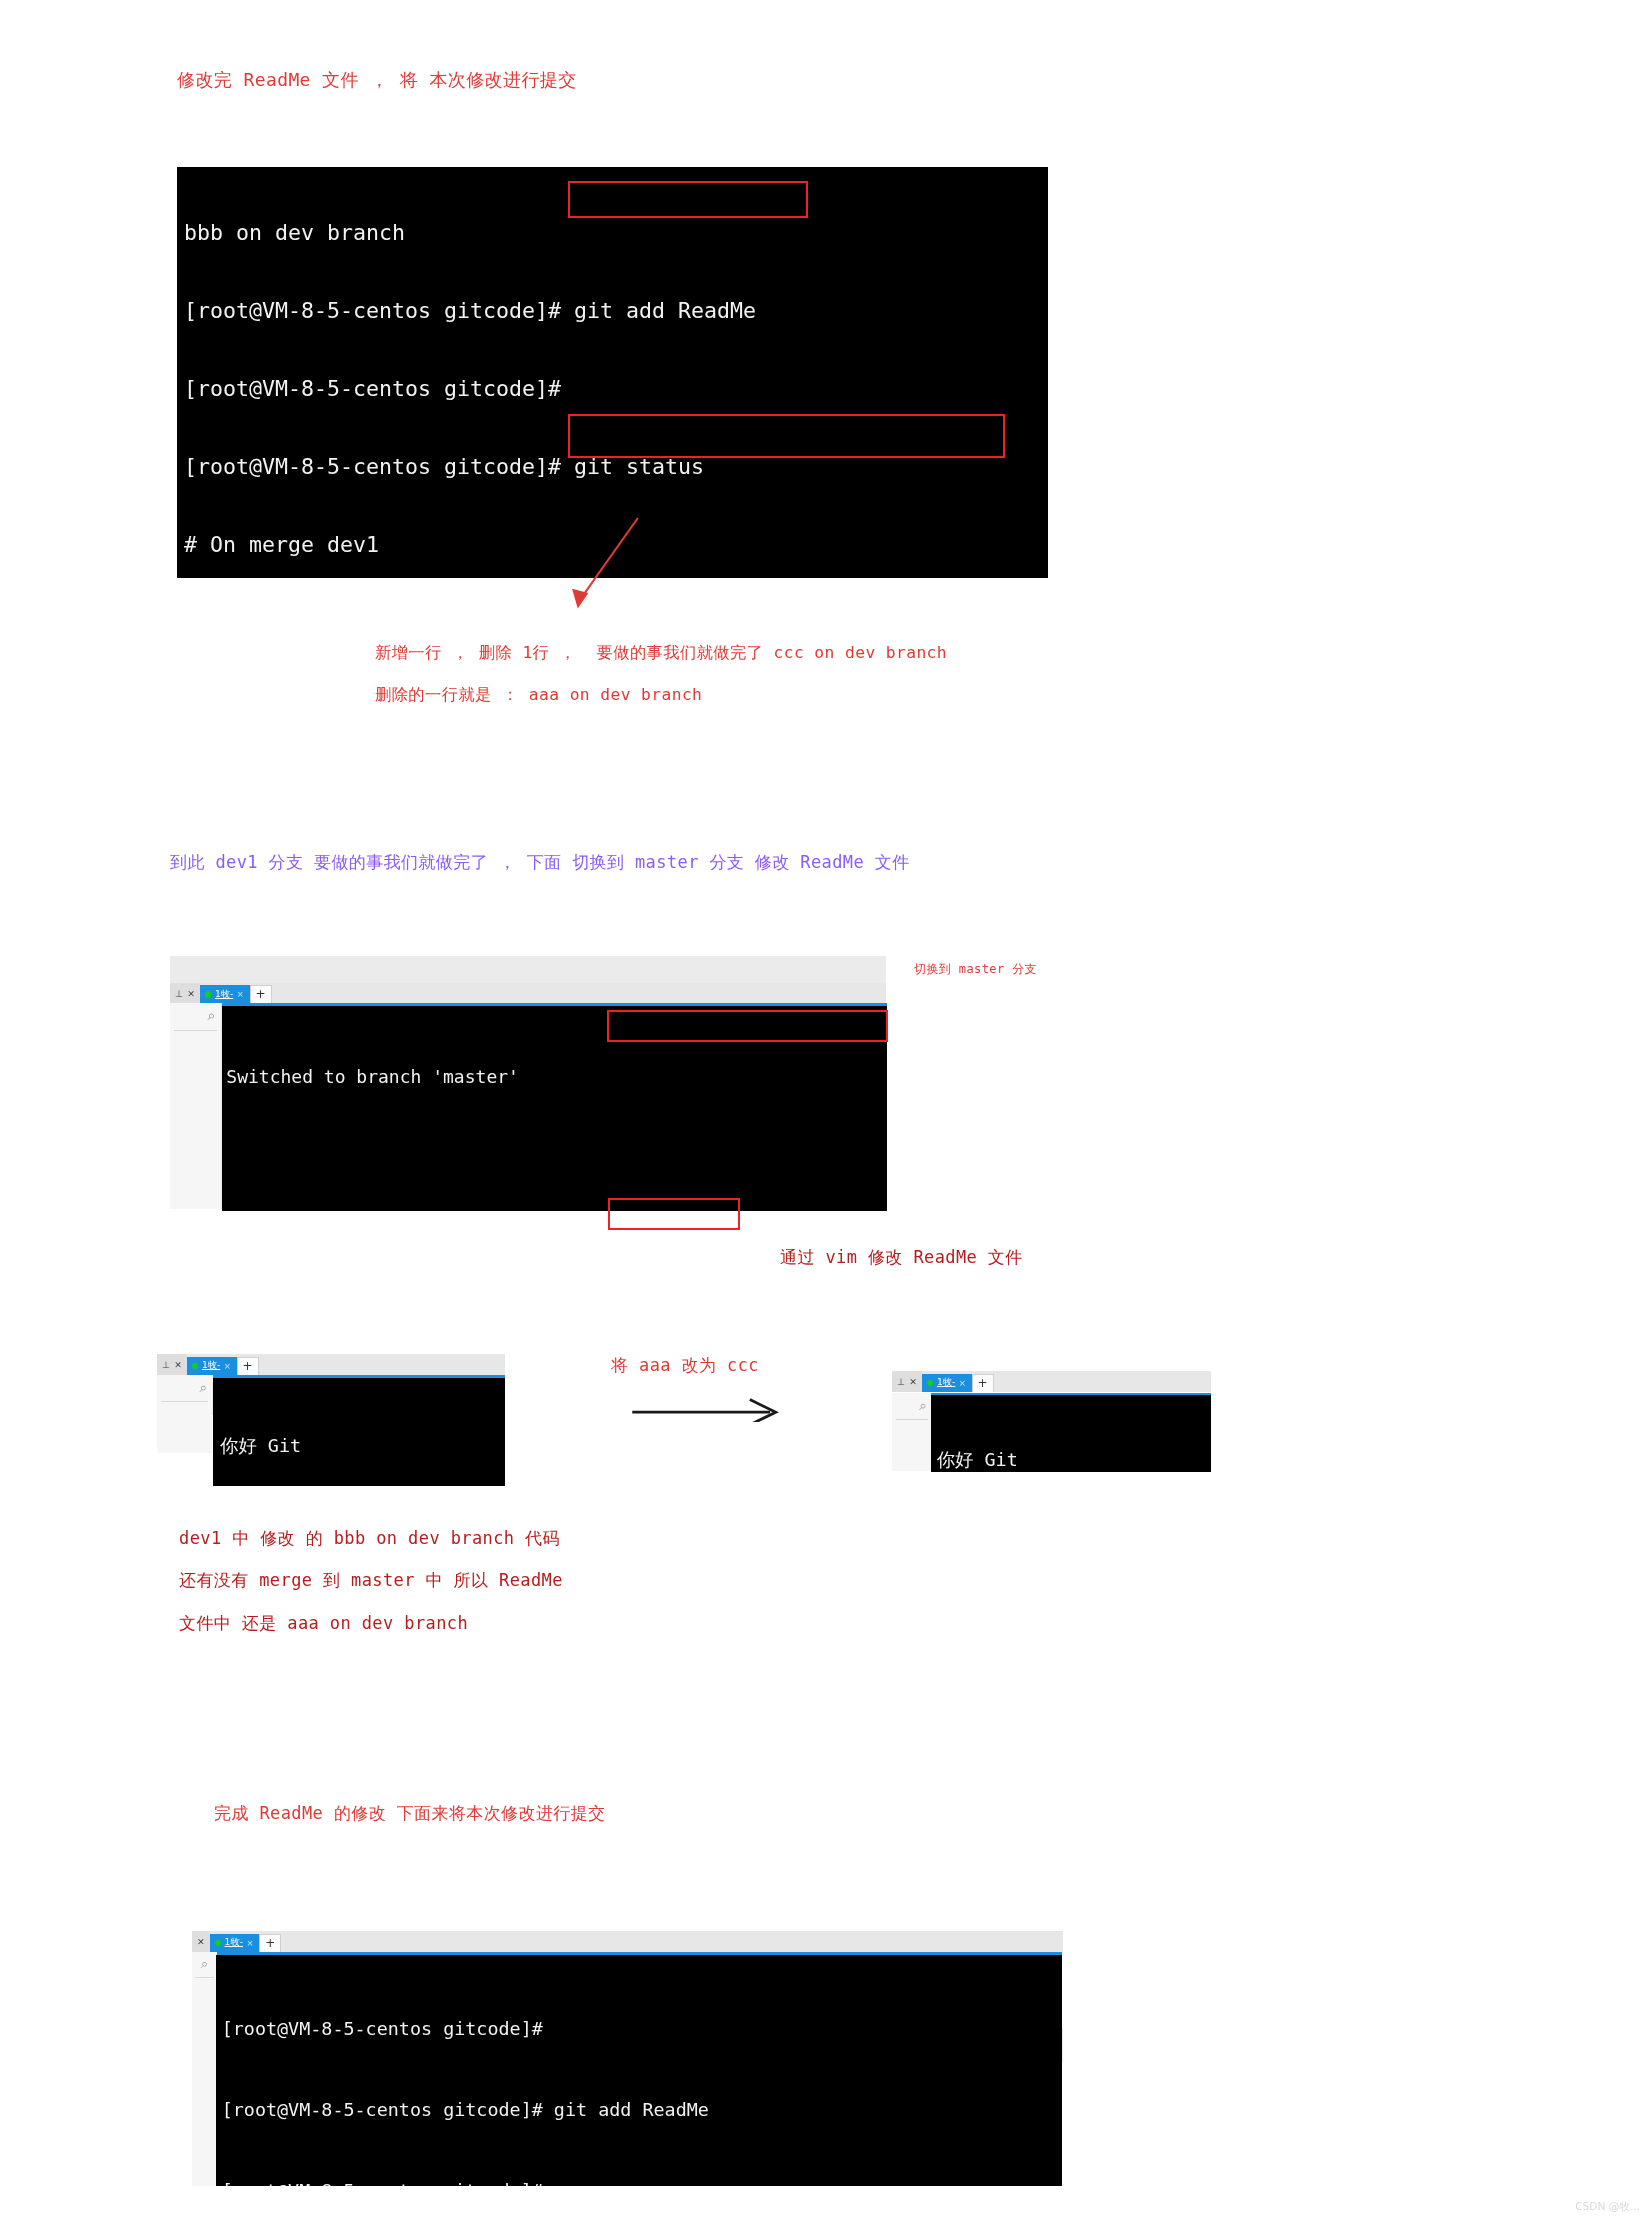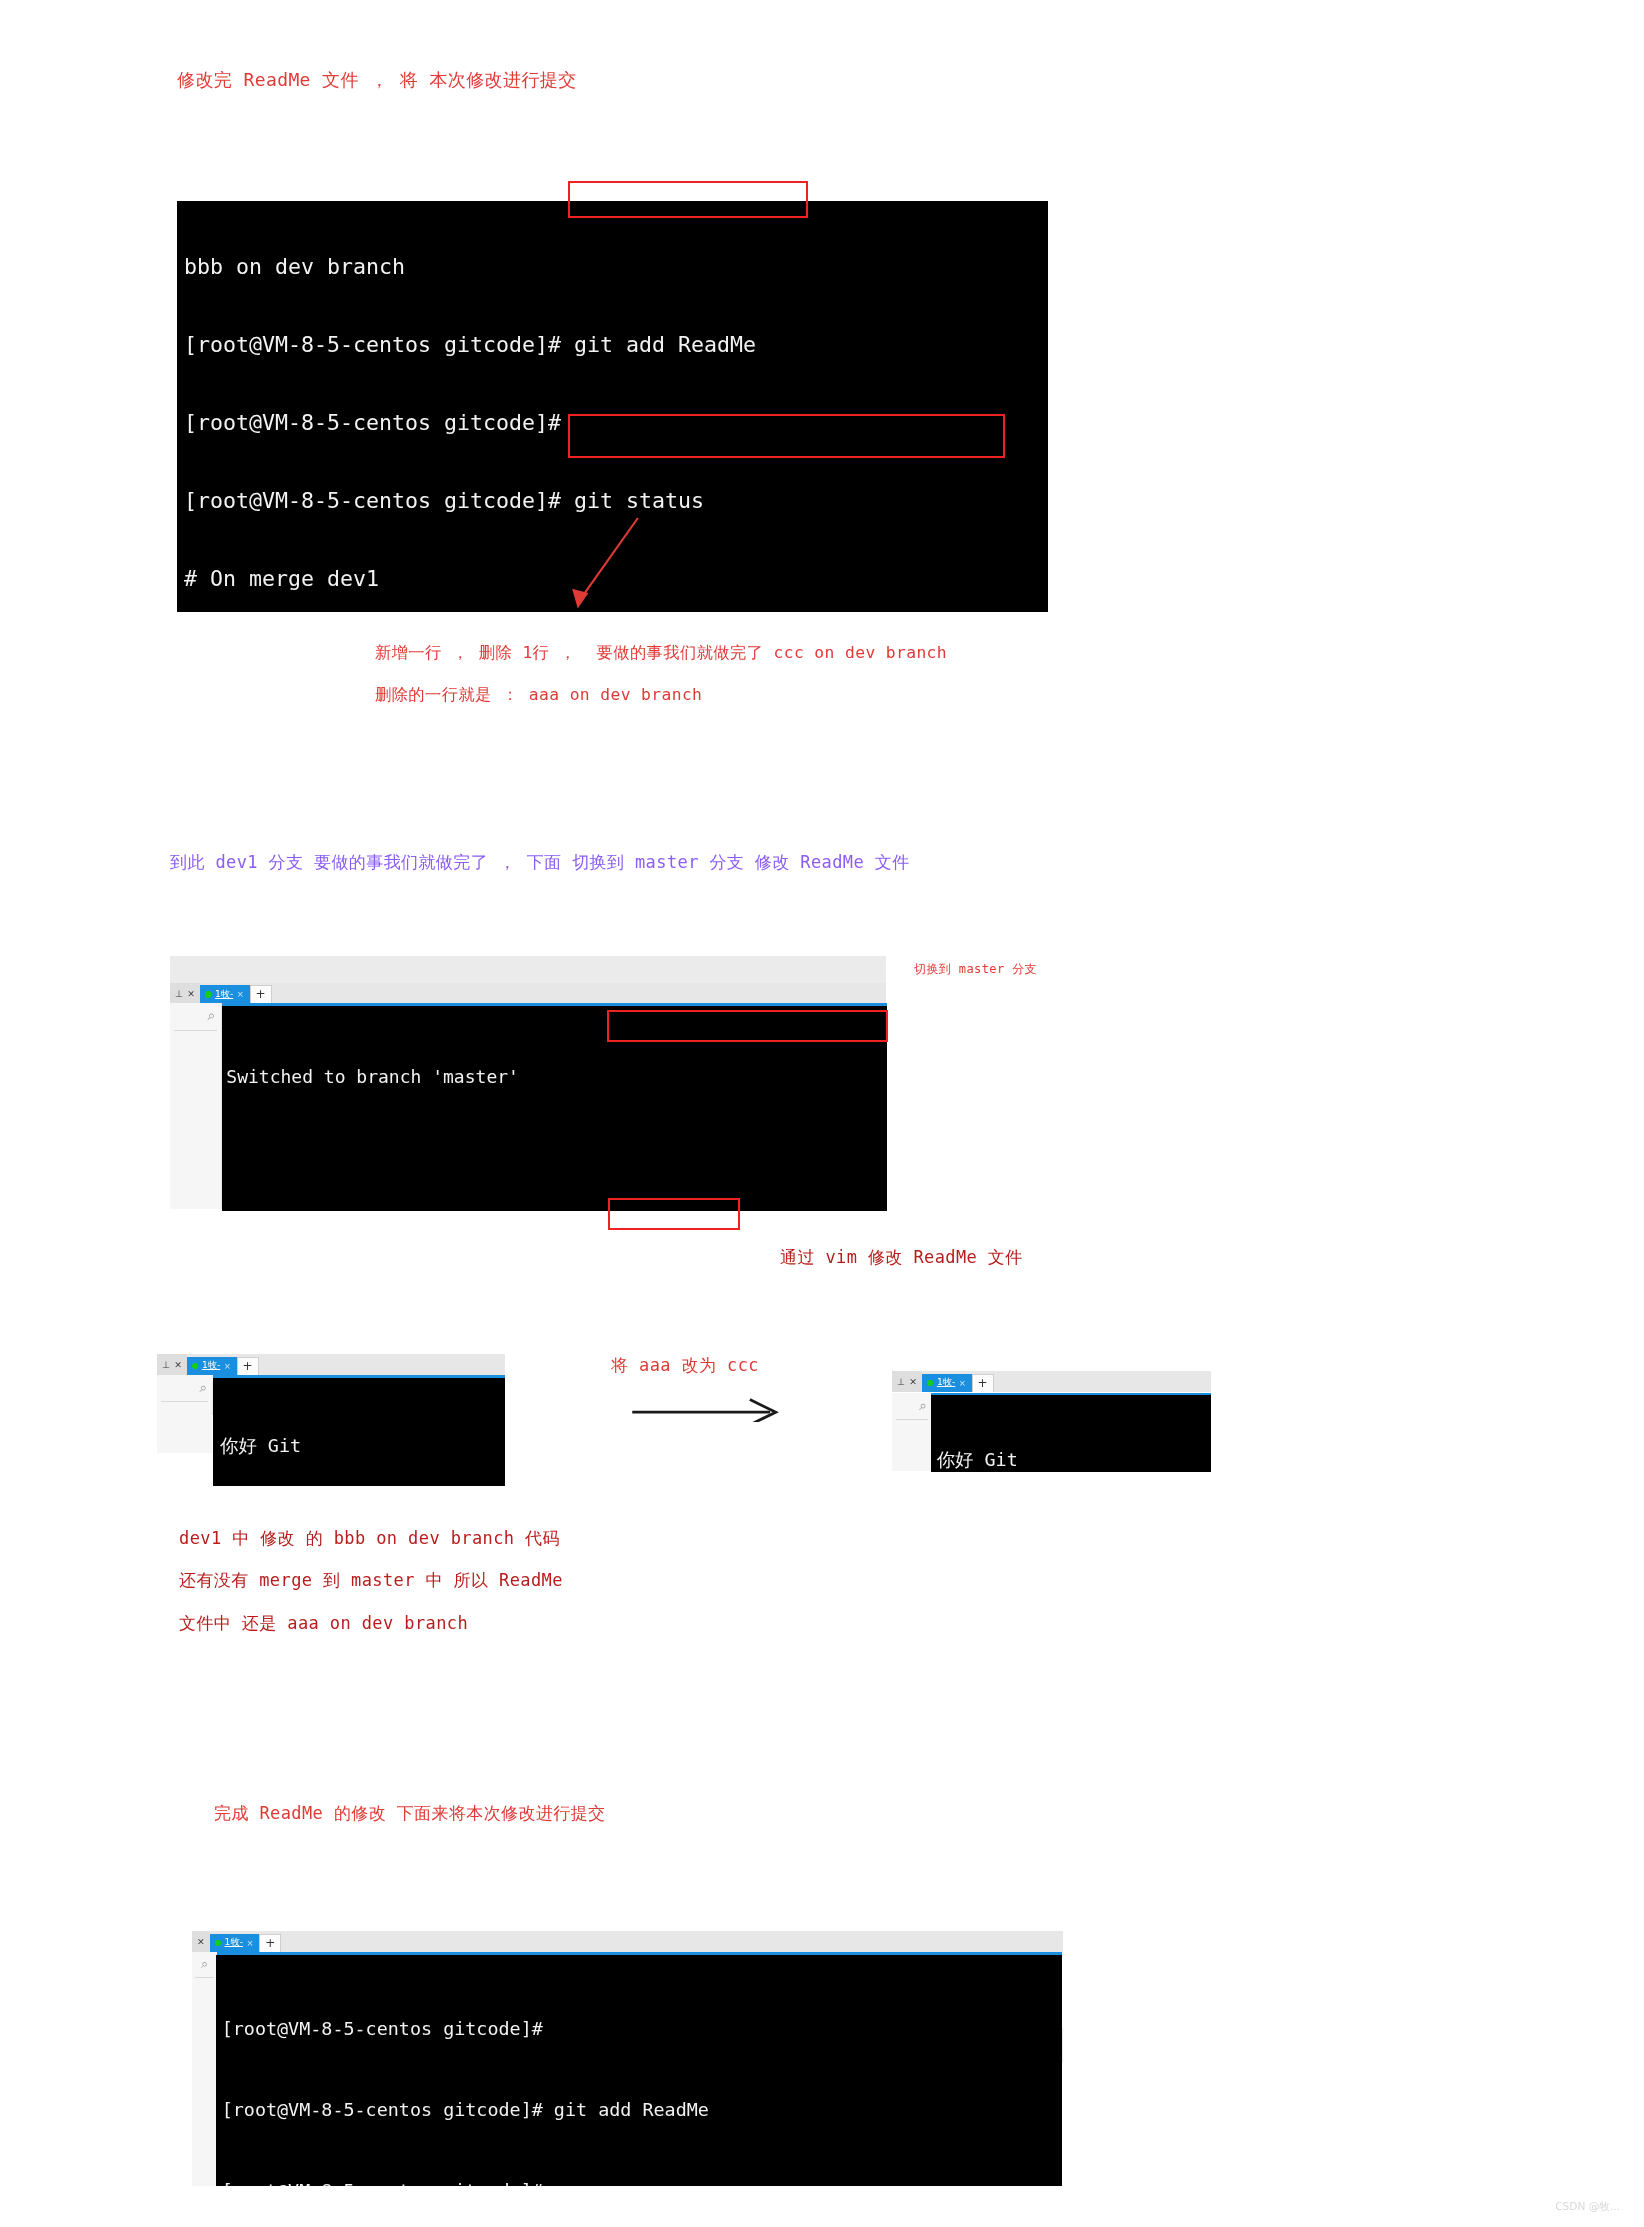--- a/index.html
+++ b/index.html
@@ -101,21 +101,21 @@
     font-size:10.6px;
     font-family:"DejaVu Sans", sans-serif;
     white-space:nowrap;
   }
 </style>
 </head>
 <body>
 
 <div class="abs note note-red mono" style="left:177px; top:68px; font-size:18px;">修改完 ReadMe 文件 ， 将 本次修改进行提交</div>
 
-<div class="abs term" style="left:177px; top:167px; width:871px; height:411px; font-size:21.6px; line-height:26px; padding:1.4px 0 0 7px;margin-top:34px;">
+<div class="abs term" style="left:177px; top:167px; width:871px; height:411px; font-size:21.6px; line-height:26px; padding:1.4px 0 0 7px;">
   <span class="line">bbb on dev branch</span>
   <span class="line">[root@VM-8-5-centos gitcode]# git add ReadMe</span>
   <span class="line">[root@VM-8-5-centos gitcode]#</span>
   <span class="line">[root@VM-8-5-centos gitcode]# git status</span>
   <span class="line"># On merge dev1</span>
   
   
   
   
   
@@ -275,14 +275,14 @@
   <span class="line">[root@VM-8-5-centos gitcode]#</span>
   <span class="line">[root@VM-8-5-centos gitcode]# git add ReadMe</span>
   <span class="line">[root@VM-8-5-centos gitcode]#</span>
   
   
   
   
   
 </div>
 
-<div class="abs watermark" style="right:24px; bottom:12.8px;text-align:center;">CSDN @牧...</div>
+<div class="abs watermark" style="right:4px; bottom:12.8px;text-align:center;">CSDN @牧...</div>
 
 
 </body></html>

